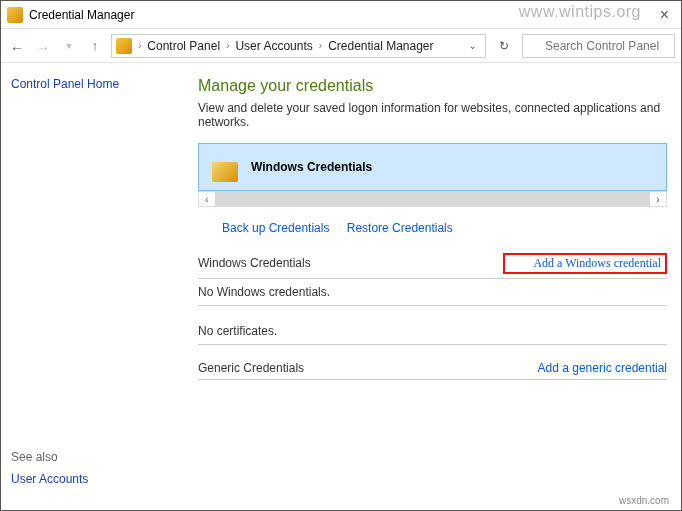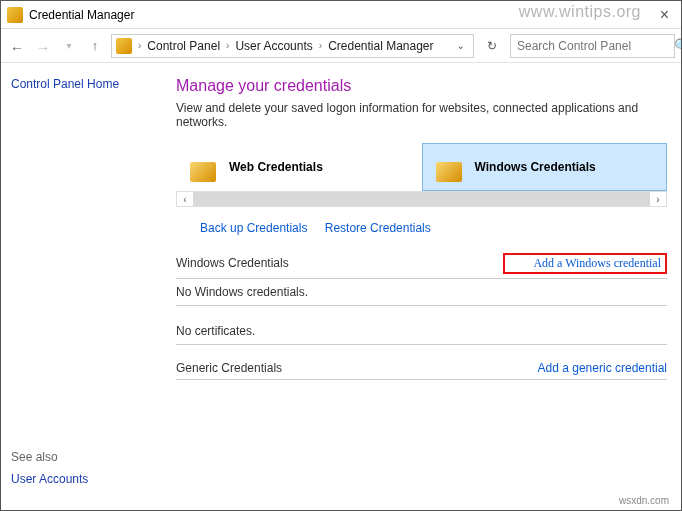--- a/index.html
+++ b/index.html
@@ -79,46 +79,47 @@
     border-radius: 2px;
   }
   .breadcrumb .sep { color: #777; font-size: 10px; padding: 0 2px; }
   .breadcrumb .bc-drop { margin-left: auto; color: #555; font-size: 10px; padding: 0 4px; }
   .refresh-btn { width: 24px; height: 24px; display:flex; align-items:center; justify-content:center; border:1px solid transparent; color:#555; cursor:pointer; }
   .search {
     display: flex;
     align-items: center;
     border: 1px solid #ccc;
     height: 24px;
-    width: 165px;
-    padding: 0 4px;
+    width: 153px;
+    padding: 0 20px;
     color: #888;
   }
   .search input {
     border: none; outline: none; flex:1; font-size:12px; color:#888; background:transparent;
   }
   .search .mag { font-size: 13px; color: #555; }
   .content {
     display: flex;
     height: calc(100% - 28px - 34px);
+    gap: 22px;
   }
   .sidebar {
     width: 175px;
     padding: 14px 10px;
     display: flex;
     flex-direction: column;
   }
   .sidebar a { color: #1a3db0; font-size: 12px; text-decoration: none; margin-bottom: 10px; }
   .seealso { margin-top: auto; color: #666; font-size: 12px; margin-bottom: 8px; }
   .main {
     flex: 1;
     padding: 10px 14px 0 0;
     overflow: hidden;
   }
-  h2.page-title { color: #a21caf; font-size: 16px; font-weight: 400; margin: 4px 0 6px; }
+  h2.page-title { color: #4d7c0f; font-size: 16px; font-weight: 400; margin: 4px 0 6px; }
   .subtitle { font-size: 12px; color: #333; margin-bottom: 14px; }
   .cred-tabs {
     display: flex;
     gap: 0;
     border: none;
   }
   .cred-tab {
     flex: 1;
     display: flex;
     align-items: center;
@@ -228,26 +229,20 @@
     <a href="#">Control Panel Home</a>
     <div class="seealso">See also</div>
     <a href="#">User Accounts</a>
   </div>
 
   <div class="main">
     <h2 class="page-title">Manage your credentials</h2>
     <div class="subtitle">View and delete your saved logon information for websites, connected applications and networks.</div>
 
     <div class="cred-tabs">
-      <div class="cred-tab">
-        <div class="tab-icon">
-            <div class="folder"></div>
-          </div>
-        <span class="label">Web Credentials</span>
-      </div>
       <div class="cred-tab active">
         <div class="tab-icon">
             <div class="folder"></div>
           </div>
         <span class="label">Windows Credentials</span>
       </div>
     </div>
     <div class="scrollbar">
       <div class="arrow">‹</div>
       <div class="track"></div>

